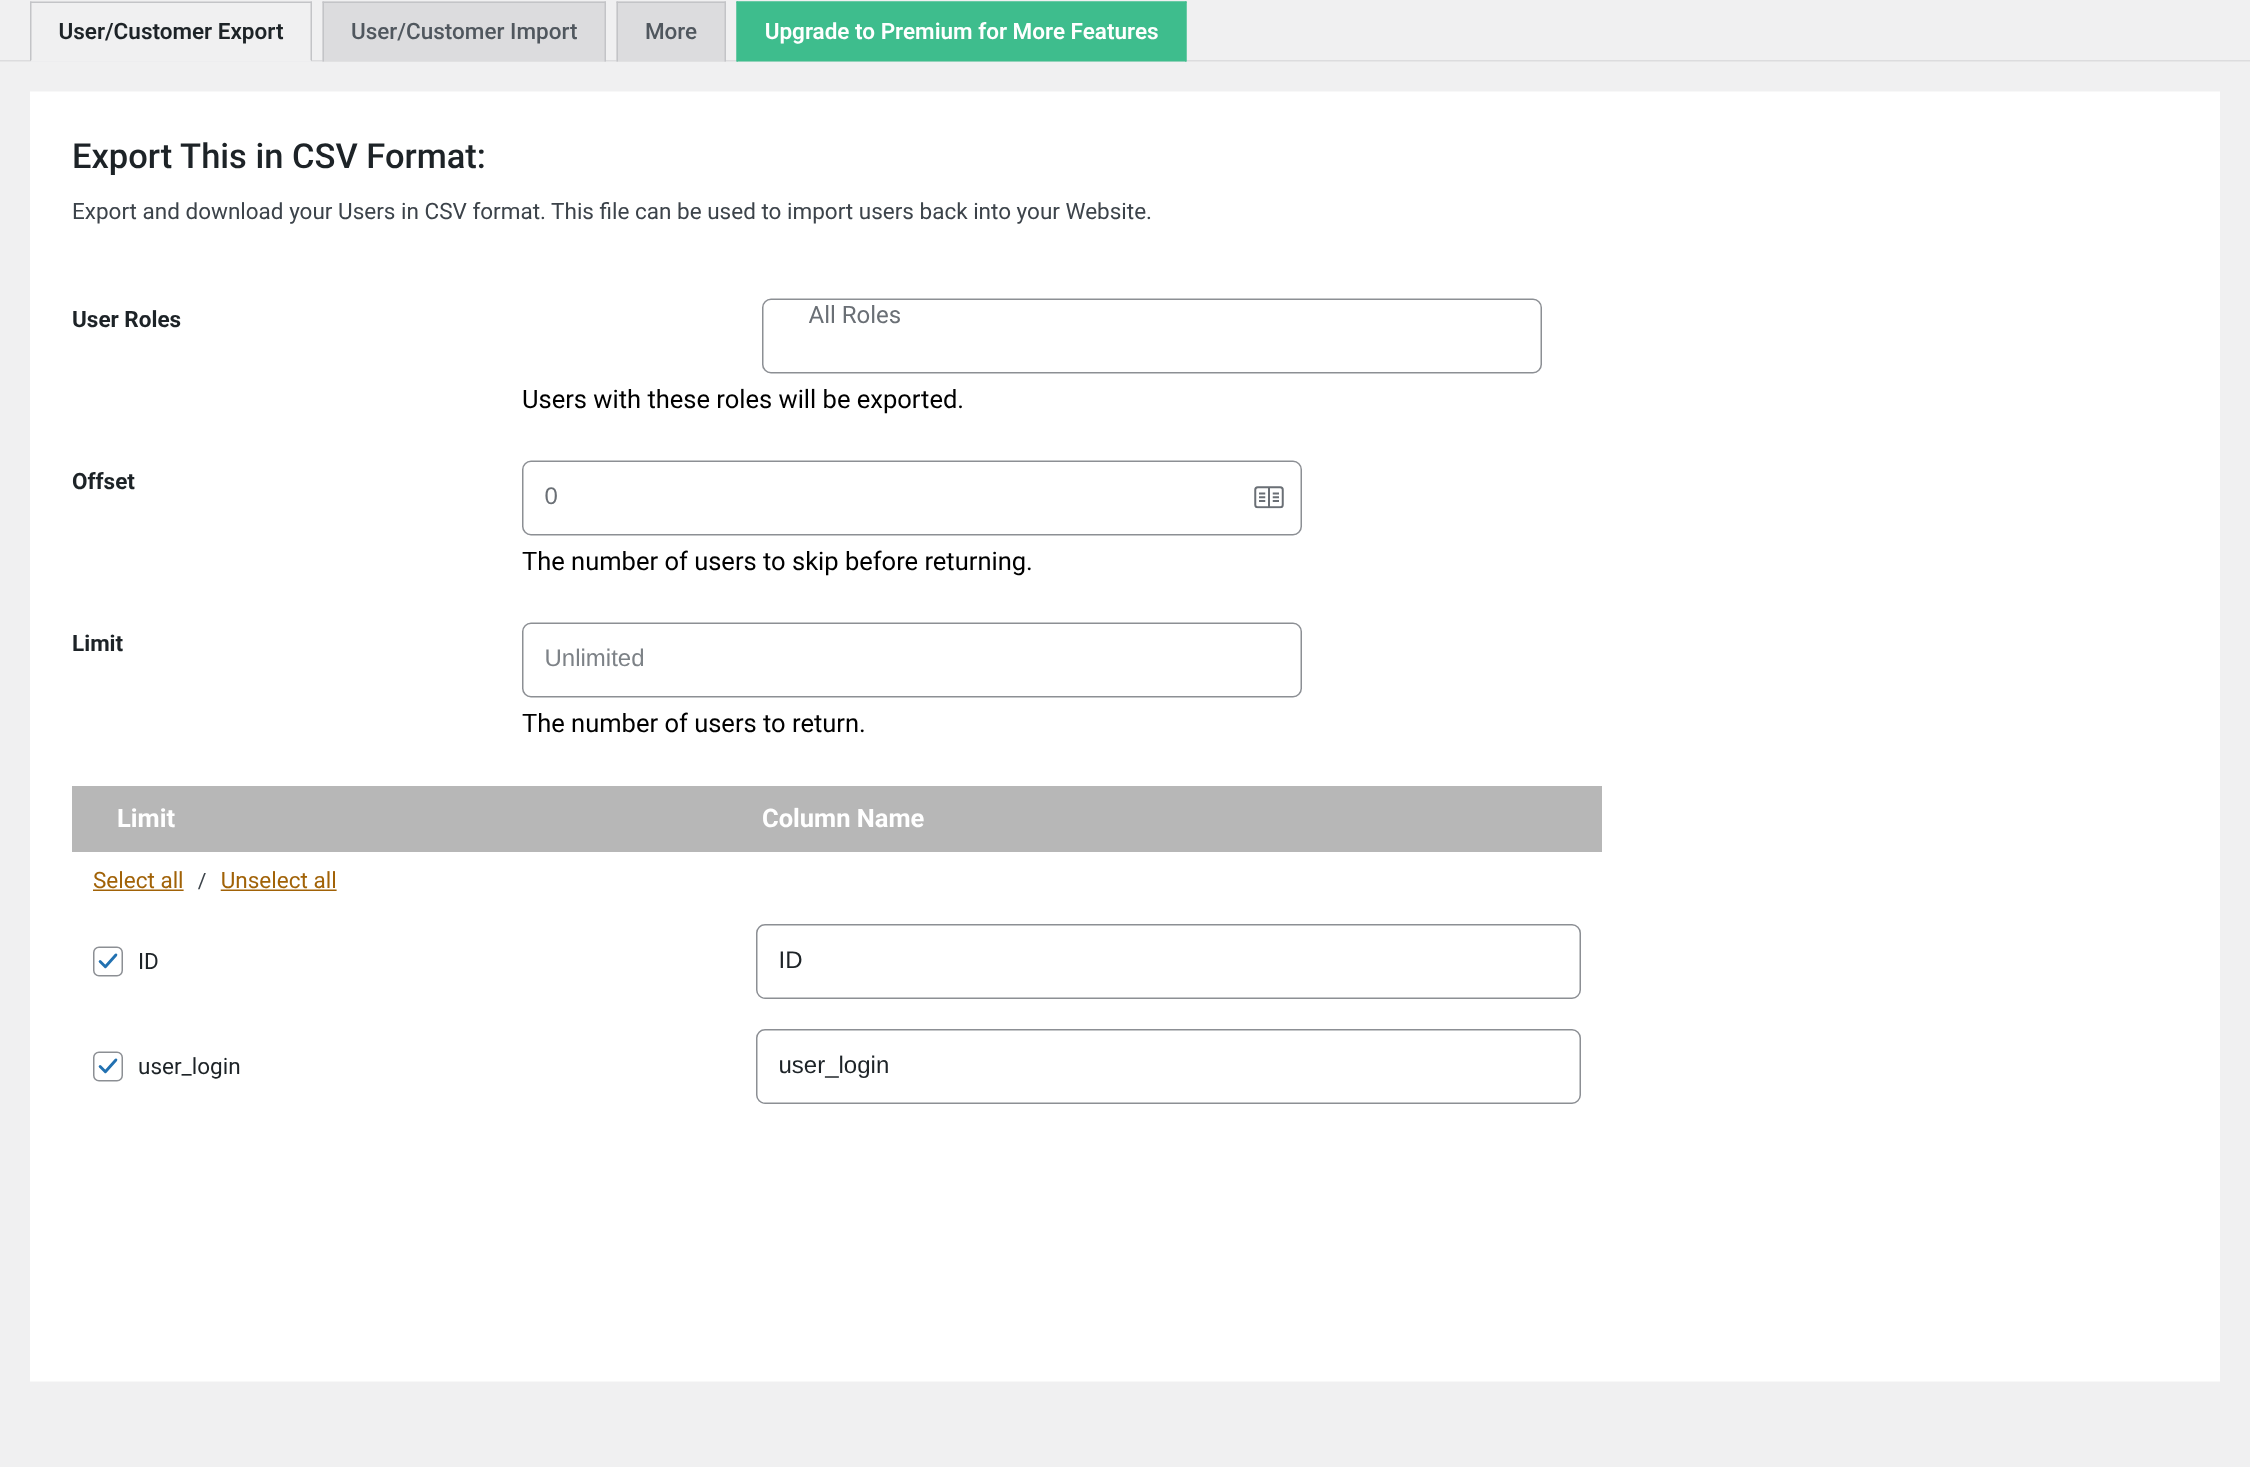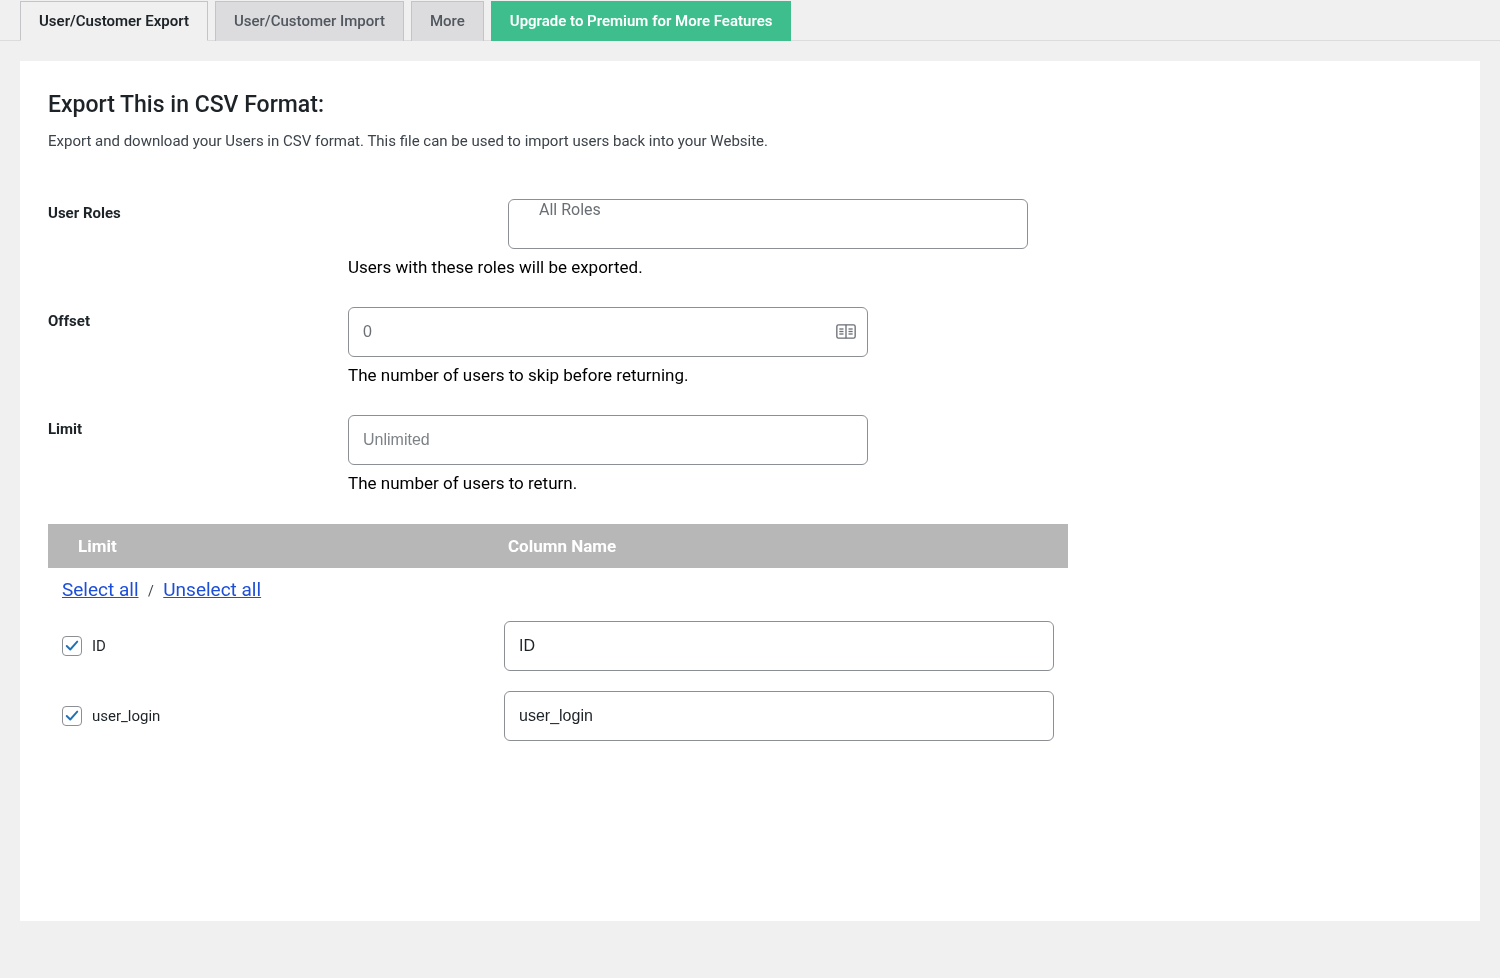--- a/index.html
+++ b/index.html
@@ -154,23 +154,23 @@
       padding-left: 30px;
     }
     .columns-table tbody td {
       padding: 10px 14px;
       vertical-align: middle;
     }
     .select-links {
       padding: 14px 12px 18px 12px;
     }
     .select-links a {
-      color: #1d4ed8;
+      color: #a16207;
       text-decoration: underline;
-      font-size: 19px;
+      font-size: 15px;
       cursor: pointer;
     }
     .select-links .sep {
       color: #3c434a;
       padding: 0 6px;
     }
     .checkbox-wrap {
       display: flex;
       align-items: center;
       gap: 10px;

